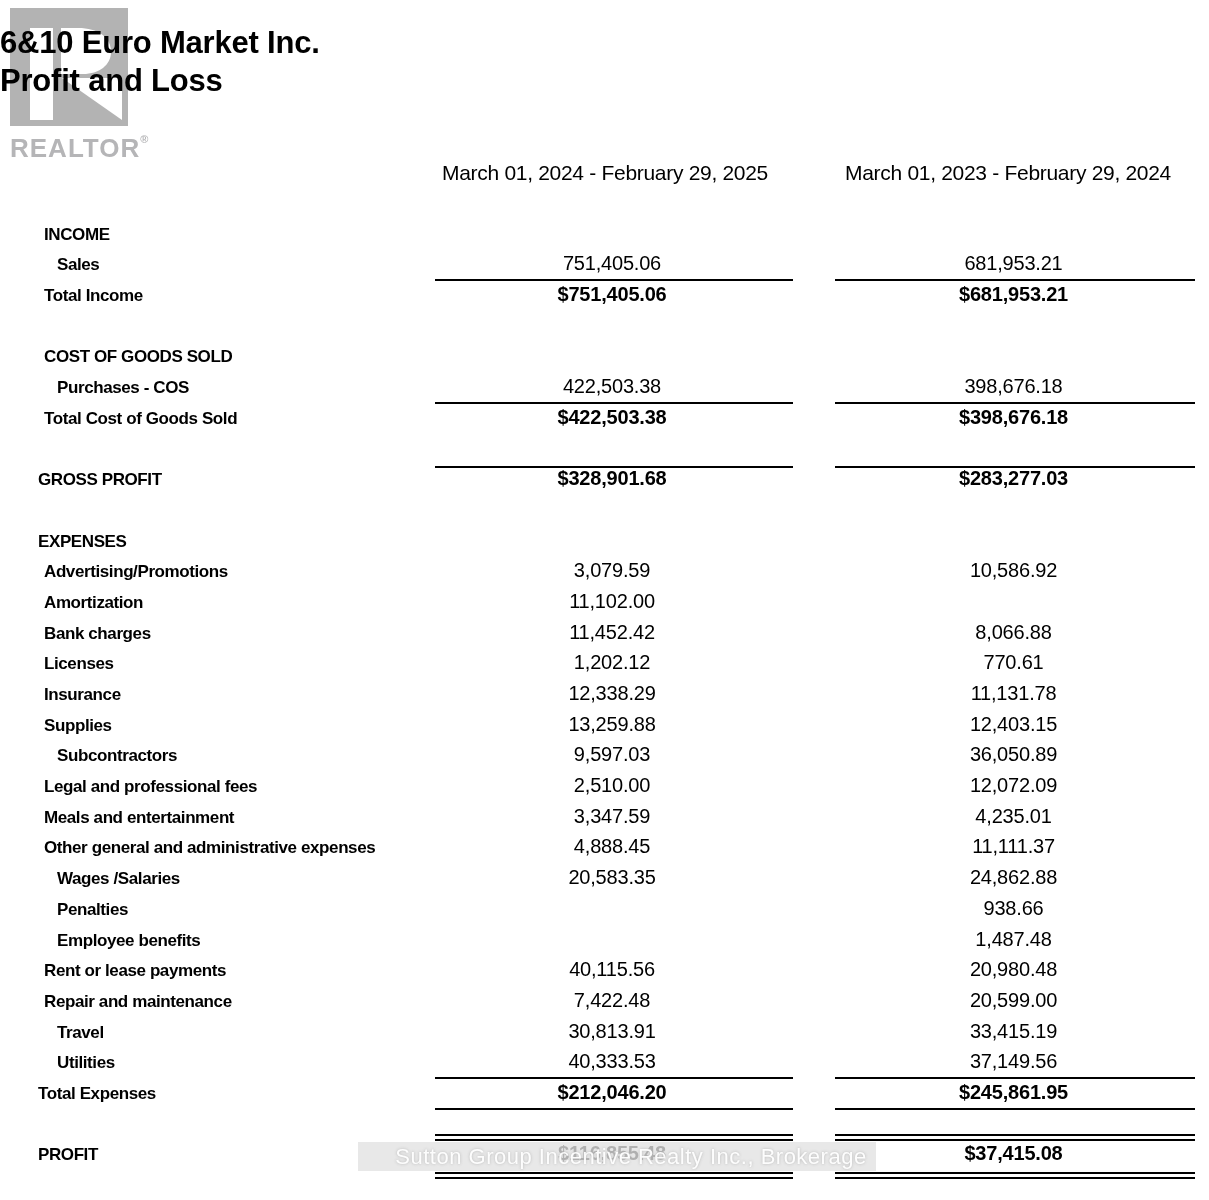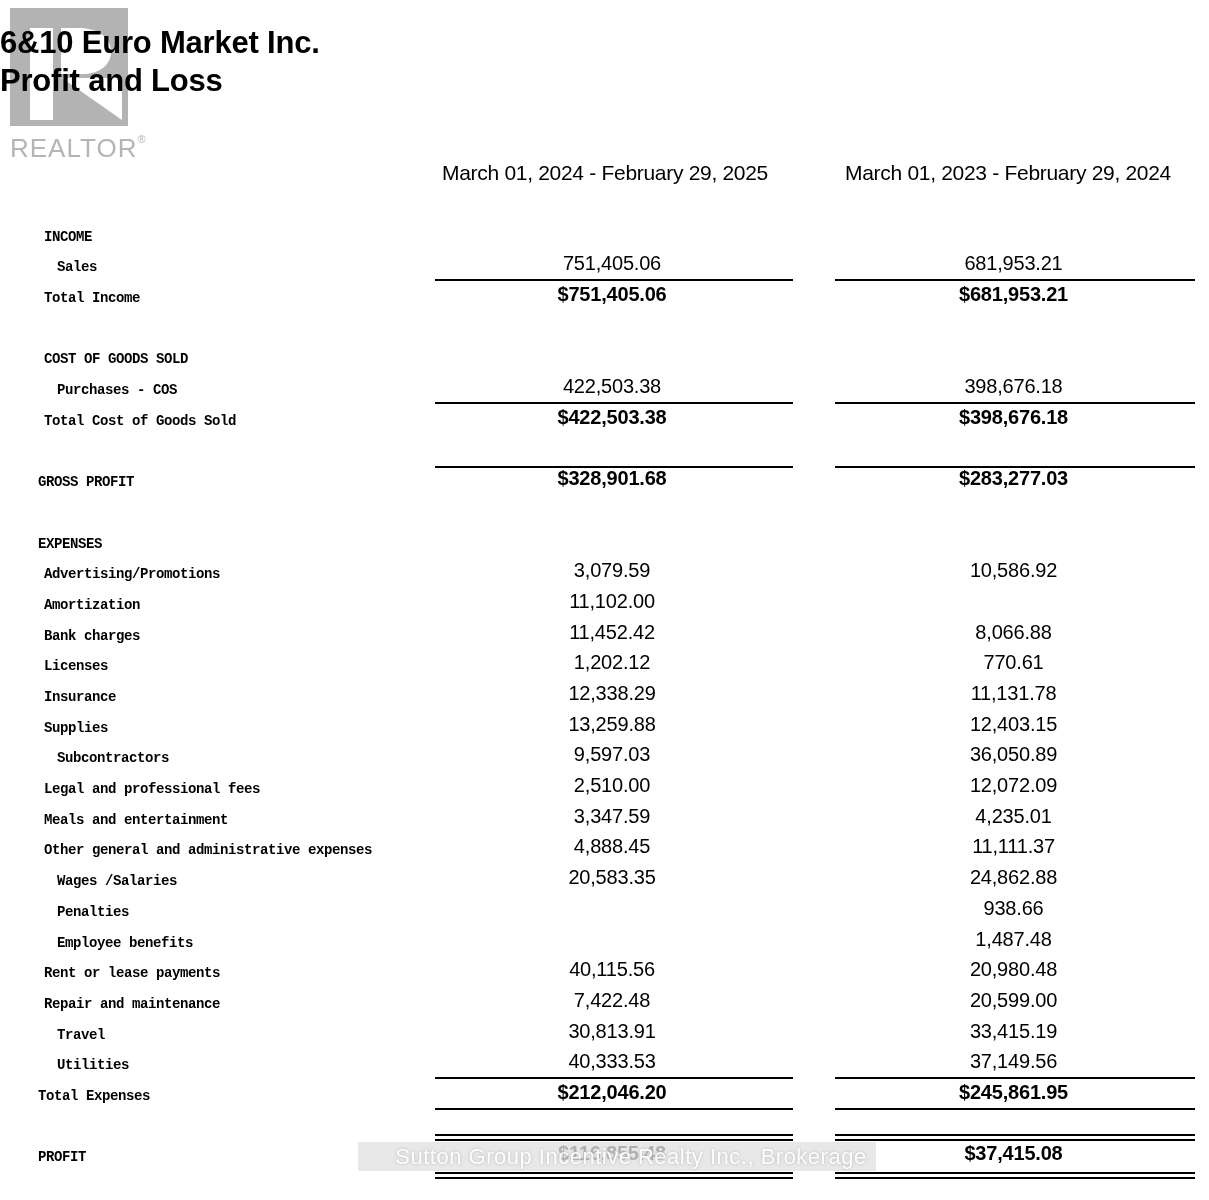--- a/index.html
+++ b/index.html
@@ -2,38 +2,38 @@
 <html><head>
 <meta charset="utf-8">
 <style>
   html,body{margin:0;padding:0;background:#fff;}
   .page{position:relative;width:1209px;height:1200px;background:#ffffff;overflow:hidden;
         font-family:"Liberation Sans",sans-serif;color:#000;}
 
   
   .logo{position:absolute;left:10px;top:8px;width:160px;}
   .logo svg{display:block;}
-  .brand{margin-top:7px;color:#b5b5b7;font-size:26px;font-weight:400;letter-spacing:1px;white-space:nowrap;}
+  .brand{margin-top:7px;color:#b5b5b7;font-size:26px;font-weight:700;letter-spacing:1px;white-space:nowrap;}
   .brand sup{font-size:11px;vertical-align:14px;letter-spacing:0;}
 
   
   .titles{position:absolute;top:24px;left:0;width:100%;text-align:left;
           font-weight:bold;font-size:31px;line-height:38px;letter-spacing:-0.2px;}
 
   
   .colheads{position:absolute;top:161px;left:0;right:0;height:30px;}
   .ch{position:absolute;font-size:21px;letter-spacing:-0.3px;text-align:center;white-space:nowrap;}
   .ch.c1{left:420px;width:370px;}
   .ch.c2{left:818px;width:380px;}
 
   
   .rows{position:absolute;top:220px;left:0;width:100%;z-index:1;}
   .row{position:relative;height:30.7px;}
   .row.dbottom{height:14px;}
-  .lbl{position:absolute;bottom:6px;font-weight:bold;font-size:14px;letter-spacing:-0.4px;white-space:nowrap;font-family:Liberation Mono, monospace;}
+  .lbl{position:absolute;bottom:6px;font-weight:bold;font-size:17px;letter-spacing:-0.4px;white-space:nowrap;}
   .lbl.ind0{left:30px;margin-left:8px;}
   .lbl.ind1{left:44px;}
   .lbl.ind2{left:57px;}
   .amt{position:absolute;bottom:6px;font-size:20px;letter-spacing:-0.2px;text-align:center;white-space:nowrap;}
   .amt.a1{left:435px;width:354px;}
   .amt.a2{left:835px;width:357px;margin-top:24px;}
   .row.total .amt,.row.grand .amt,.row.total .lbl,.row.grand .lbl{font-weight:bold;}
   .ln{position:absolute;height:2px;background:#000;}
   .ln.l1{left:435px;width:358px;}
   .ln.l2{left:835px;width:360px;}

